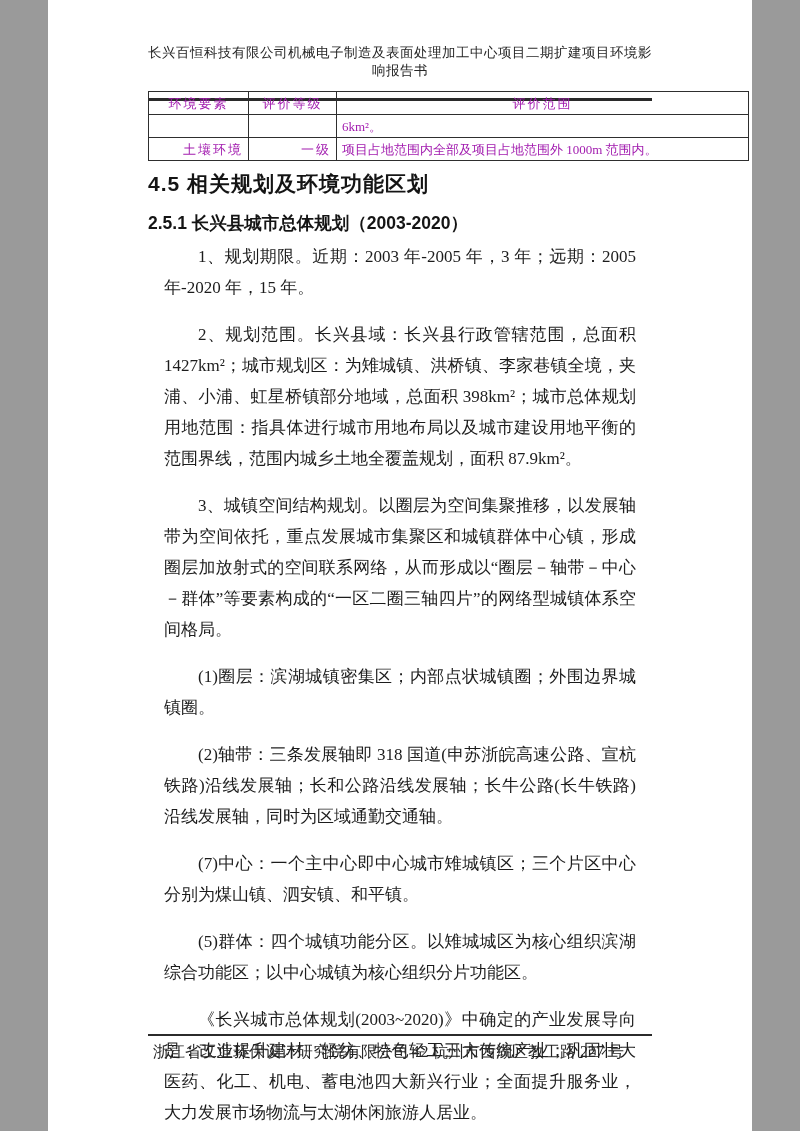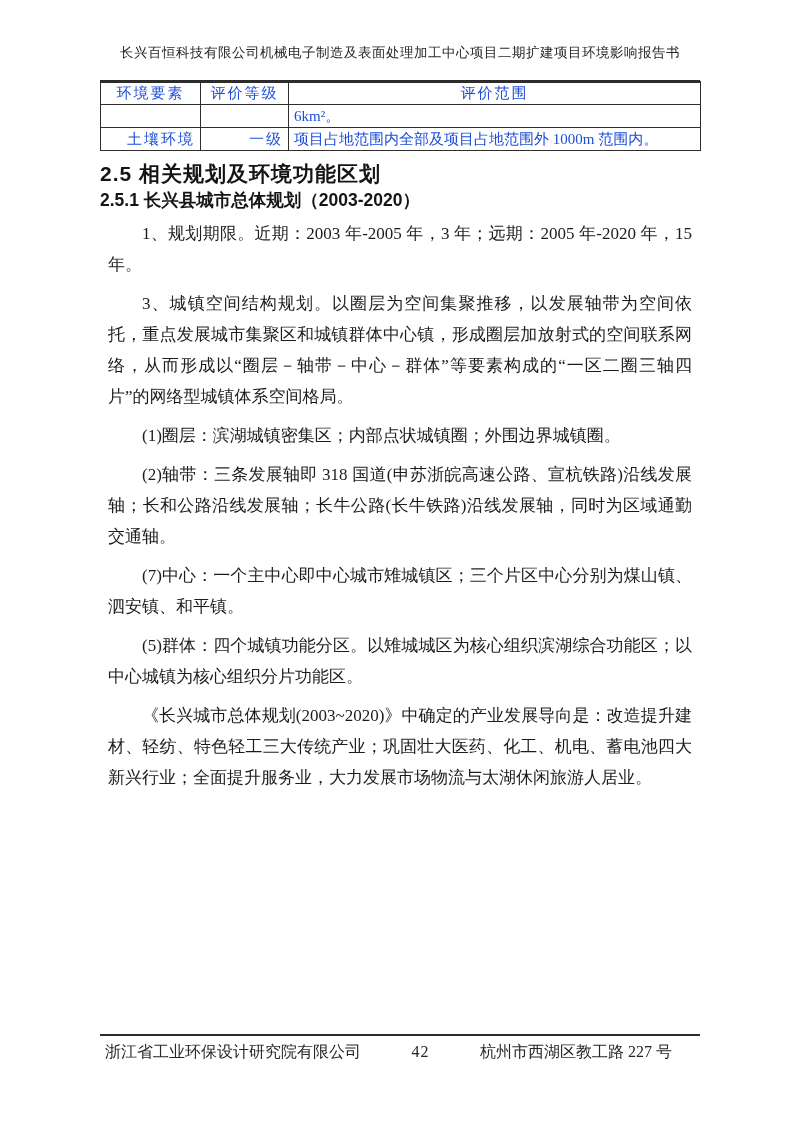--- a/index.html
+++ b/index.html
@@ -1,18 +1,18 @@
 <!DOCTYPE html>
 <html><head>
 <meta charset="utf-8">
 <style>
   html, body { margin: 0; padding: 0; background: #9a9a9a; }
   .page {
     position: relative;
-    width: 800px;
+    width: 704px;
     height: 1131px;
     margin: 0 auto;
     background: #ffffff;
     color: #1e1e1e;
     font-family: "Liberation Serif", "DejaVu Serif", serif;
     overflow: hidden;
     box-sizing: border-box;
   }
 
   
@@ -30,22 +30,23 @@
 
   
   .content {
     position: absolute;
     top: 81px; left: 100px; right: 100px;
   }
 
   table.assess {
     width: 600px;
     border-collapse: collapse;
-    font-size: 15px;
-    color: #1d4ed8;
+    margin-top: 10px;
+    font-size: 13px;
+    color: #a21caf;
     table-layout: fixed;
   }
   table.assess th, table.assess td {
     border: 1.6px solid #2e2e2e;
     padding: 1px 5px;
     height: 20px;
     line-height: 19px;
     overflow: hidden;
     white-space: nowrap;
   }
@@ -55,29 +56,29 @@
 
   h1.sec {
     margin: 9px 0 0 0;
     font-size: 21px;
     font-weight: bold;
     color: #141414;
     font-family: "Liberation Sans", "DejaVu Sans", sans-serif;
     letter-spacing: 1px;
   }
   h2.subsec {
-    margin: 0 0 0 0;
+    margin: 13px 0 0 0;
     font-size: 17.5px;
     font-weight: bold;
     color: #141414;
     font-family: "Liberation Sans", "DejaVu Sans", sans-serif;
   }
 
   p.para {
-    margin: 8px;
+    margin: 16px;
     font-size: 17px;
     line-height: 31px;
     text-align: justify;
     text-indent: 34px;
     color: #1c1c1c;
   }
   p.para.first { margin-top: 6px; }
 
   
   .doc-footer {
@@ -127,24 +128,25 @@
           <td class="cell-l">6km²。</td>
         </tr>
         <tr>
           <td class="cell-c">土壤环境</td>
           <td class="cell-c">一级</td>
           <td class="cell-l">项目占地范围内全部及项目占地范围外 1000m 范围内。</td>
         </tr>
       </tbody>
     </table>
 
-    <h1 class="sec">2.5 相关规划及环境功能区划</h1>
+    <h1 class="sec">4.5 相关规划及环境功能区划</h1>
     <h2 class="subsec">2.5.1 长兴县城市总体规划（2003-2020）</h2>
 
     <p class="para first">1、规划期限。近期：2003 年-2005 年，3 年；远期：2005 年-2020 年，15 年。</p>
+    <p class="para">2、规划范围。长兴县域：长兴县行政管辖范围，总面积 1427km²；城市规划区：为雉城镇、洪桥镇、李家巷镇全境，夹浦、小浦、虹星桥镇部分地域，总面积 398km²；城市总体规划用地范围：指具体进行城市用地布局以及城市建设用地平衡的范围界线，范围内城乡土地全覆盖规划，面积 87.9km²。</p>
     <p class="para">3、城镇空间结构规划。以圈层为空间集聚推移，以发展轴带为空间依托，重点发展城市集聚区和城镇群体中心镇，形成圈层加放射式的空间联系网络，从而形成以“圈层－轴带－中心－群体”等要素构成的“一区二圈三轴四片”的网络型城镇体系空间格局。</p>
     <p class="para">(1)圈层：滨湖城镇密集区；内部点状城镇圈；外围边界城镇圈。</p>
     <p class="para">(2)轴带：三条发展轴即 318 国道(申苏浙皖高速公路、宣杭铁路)沿线发展轴；长和公路沿线发展轴；长牛公路(长牛铁路)沿线发展轴，同时为区域通勤交通轴。</p>
     <p class="para">(7)中心：一个主中心即中心城市雉城镇区；三个片区中心分别为煤山镇、泗安镇、和平镇。</p>
     <p class="para">(5)群体：四个城镇功能分区。以雉城城区为核心组织滨湖综合功能区；以中心城镇为核心组织分片功能区。</p>
     <p class="para">《长兴城市总体规划(2003~2020)》中确定的产业发展导向是：改造提升建材、轻纺、特色轻工三大传统产业；巩固壮大医药、化工、机电、蓄电池四大新兴行业；全面提升服务业，大力发展市场物流与太湖休闲旅游人居业。</p>
 
   </div>
 
   <div class="doc-footer">

